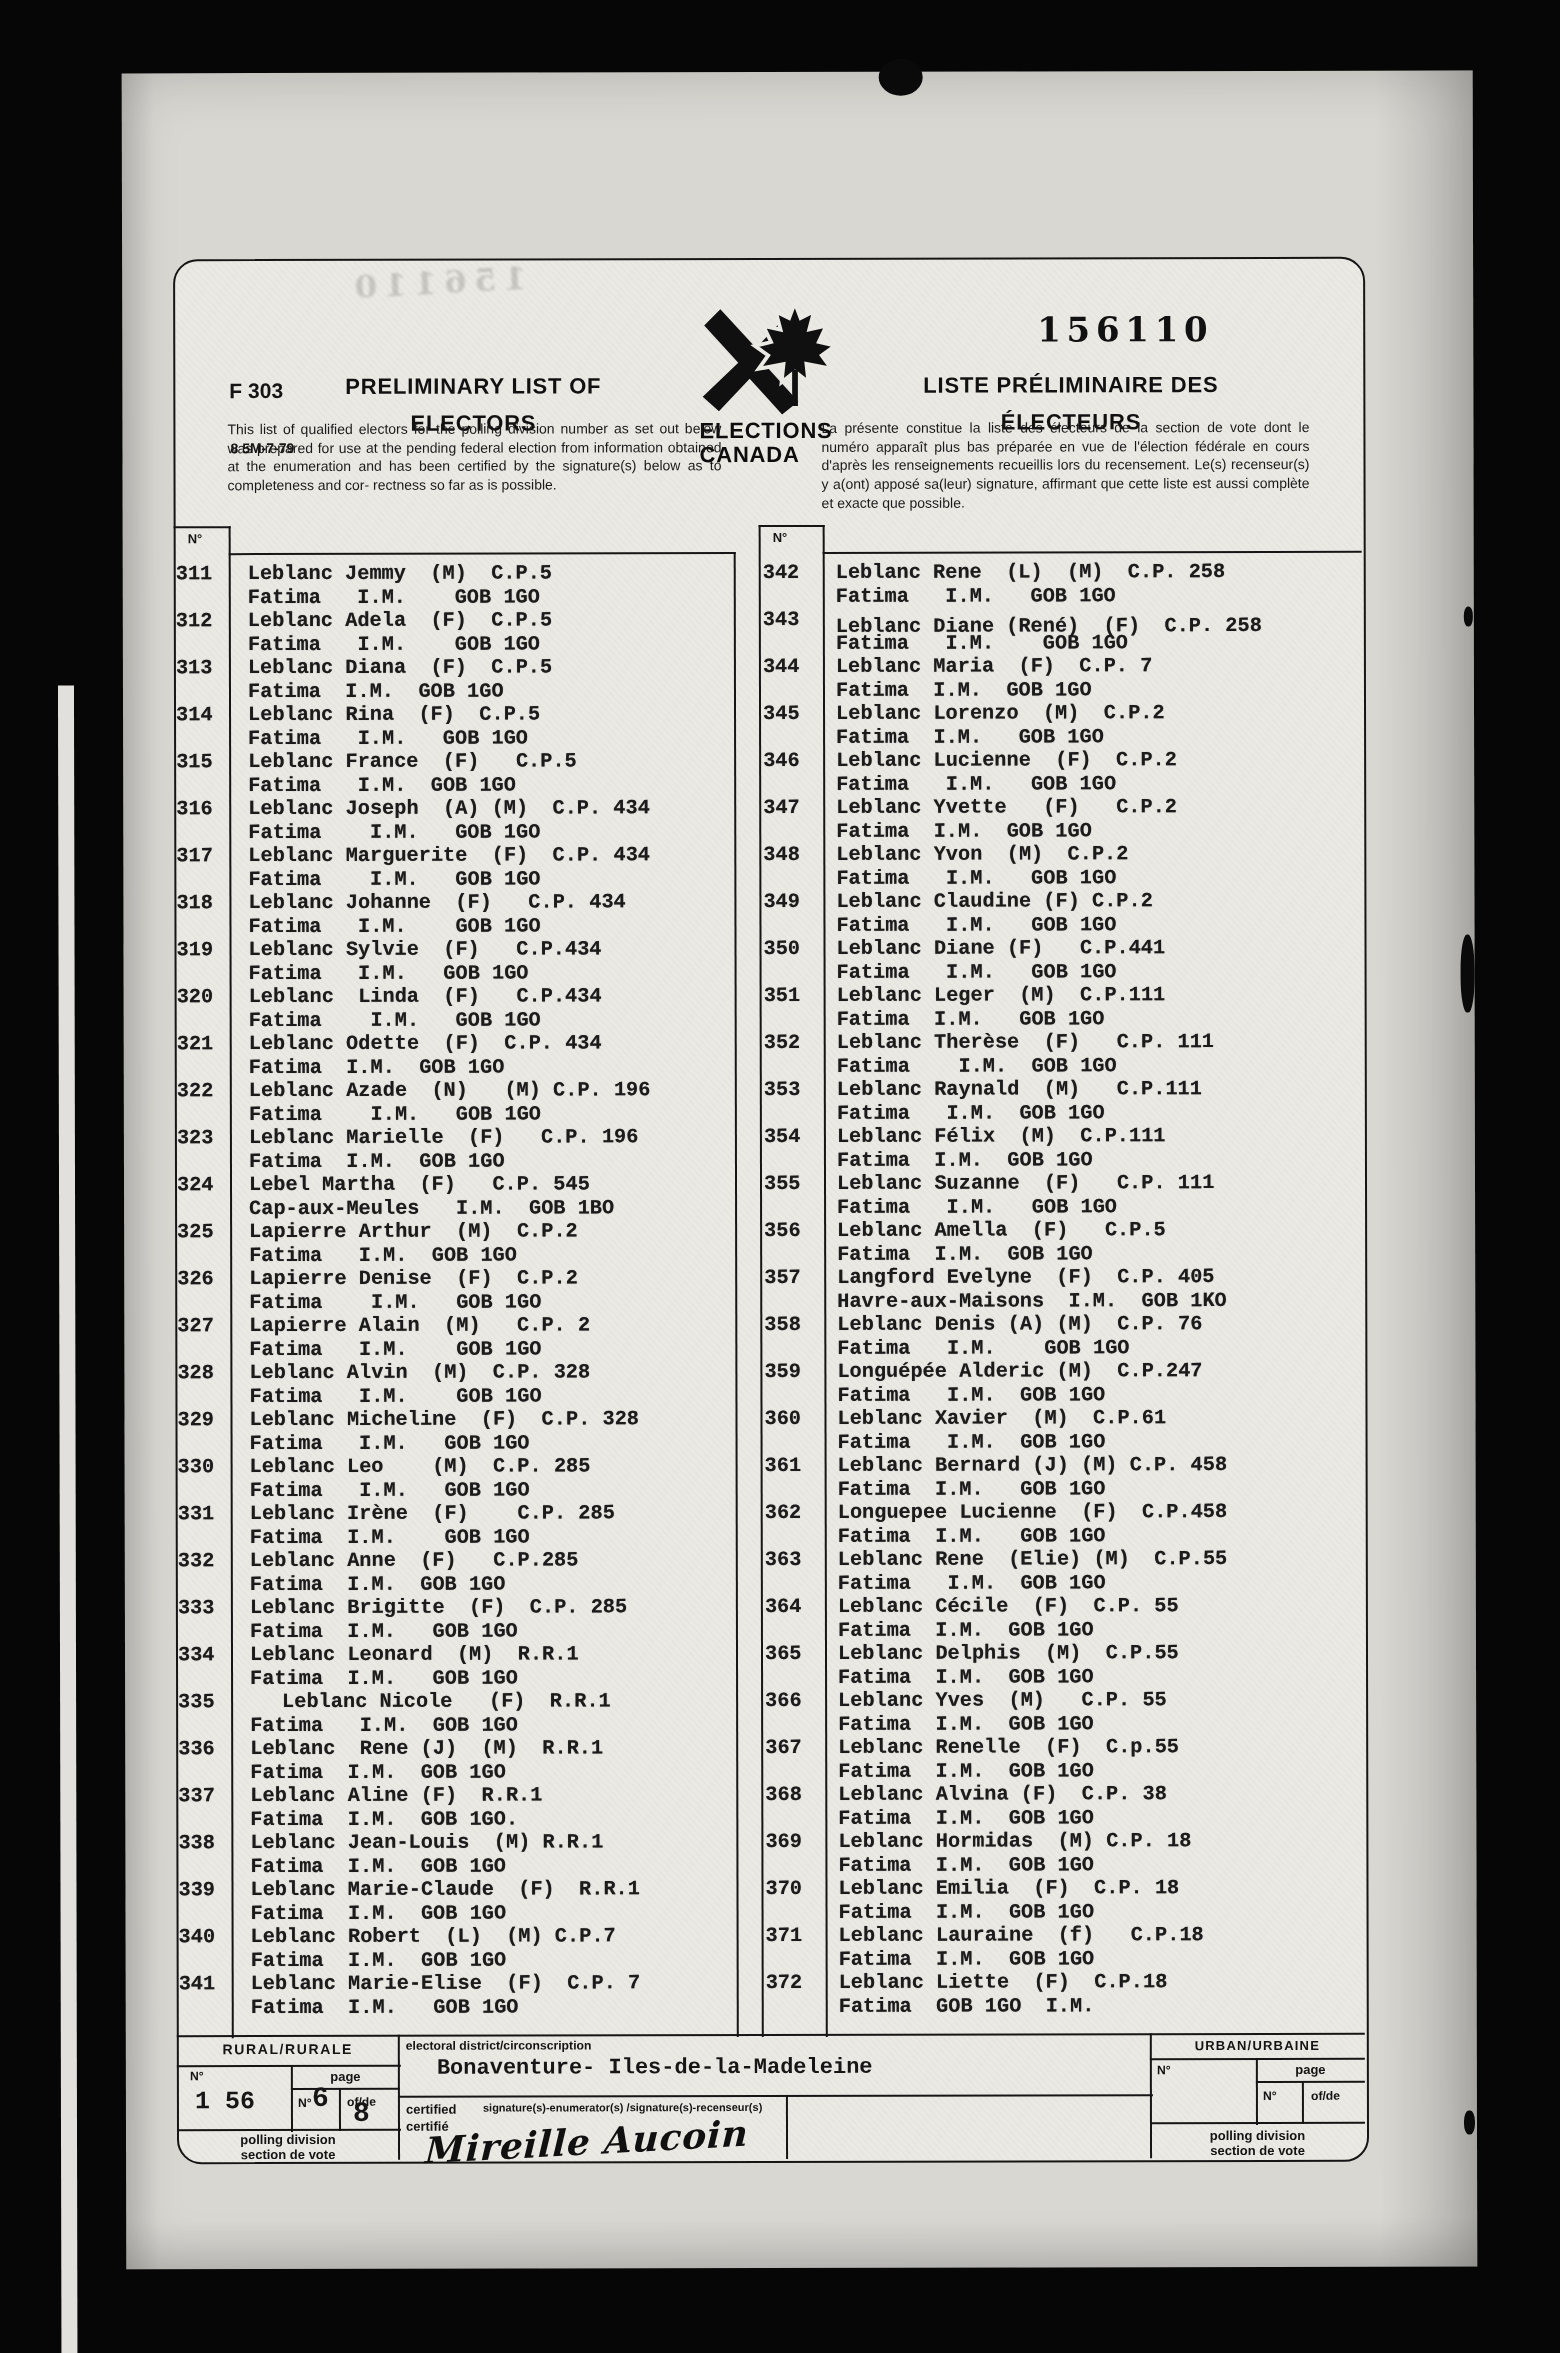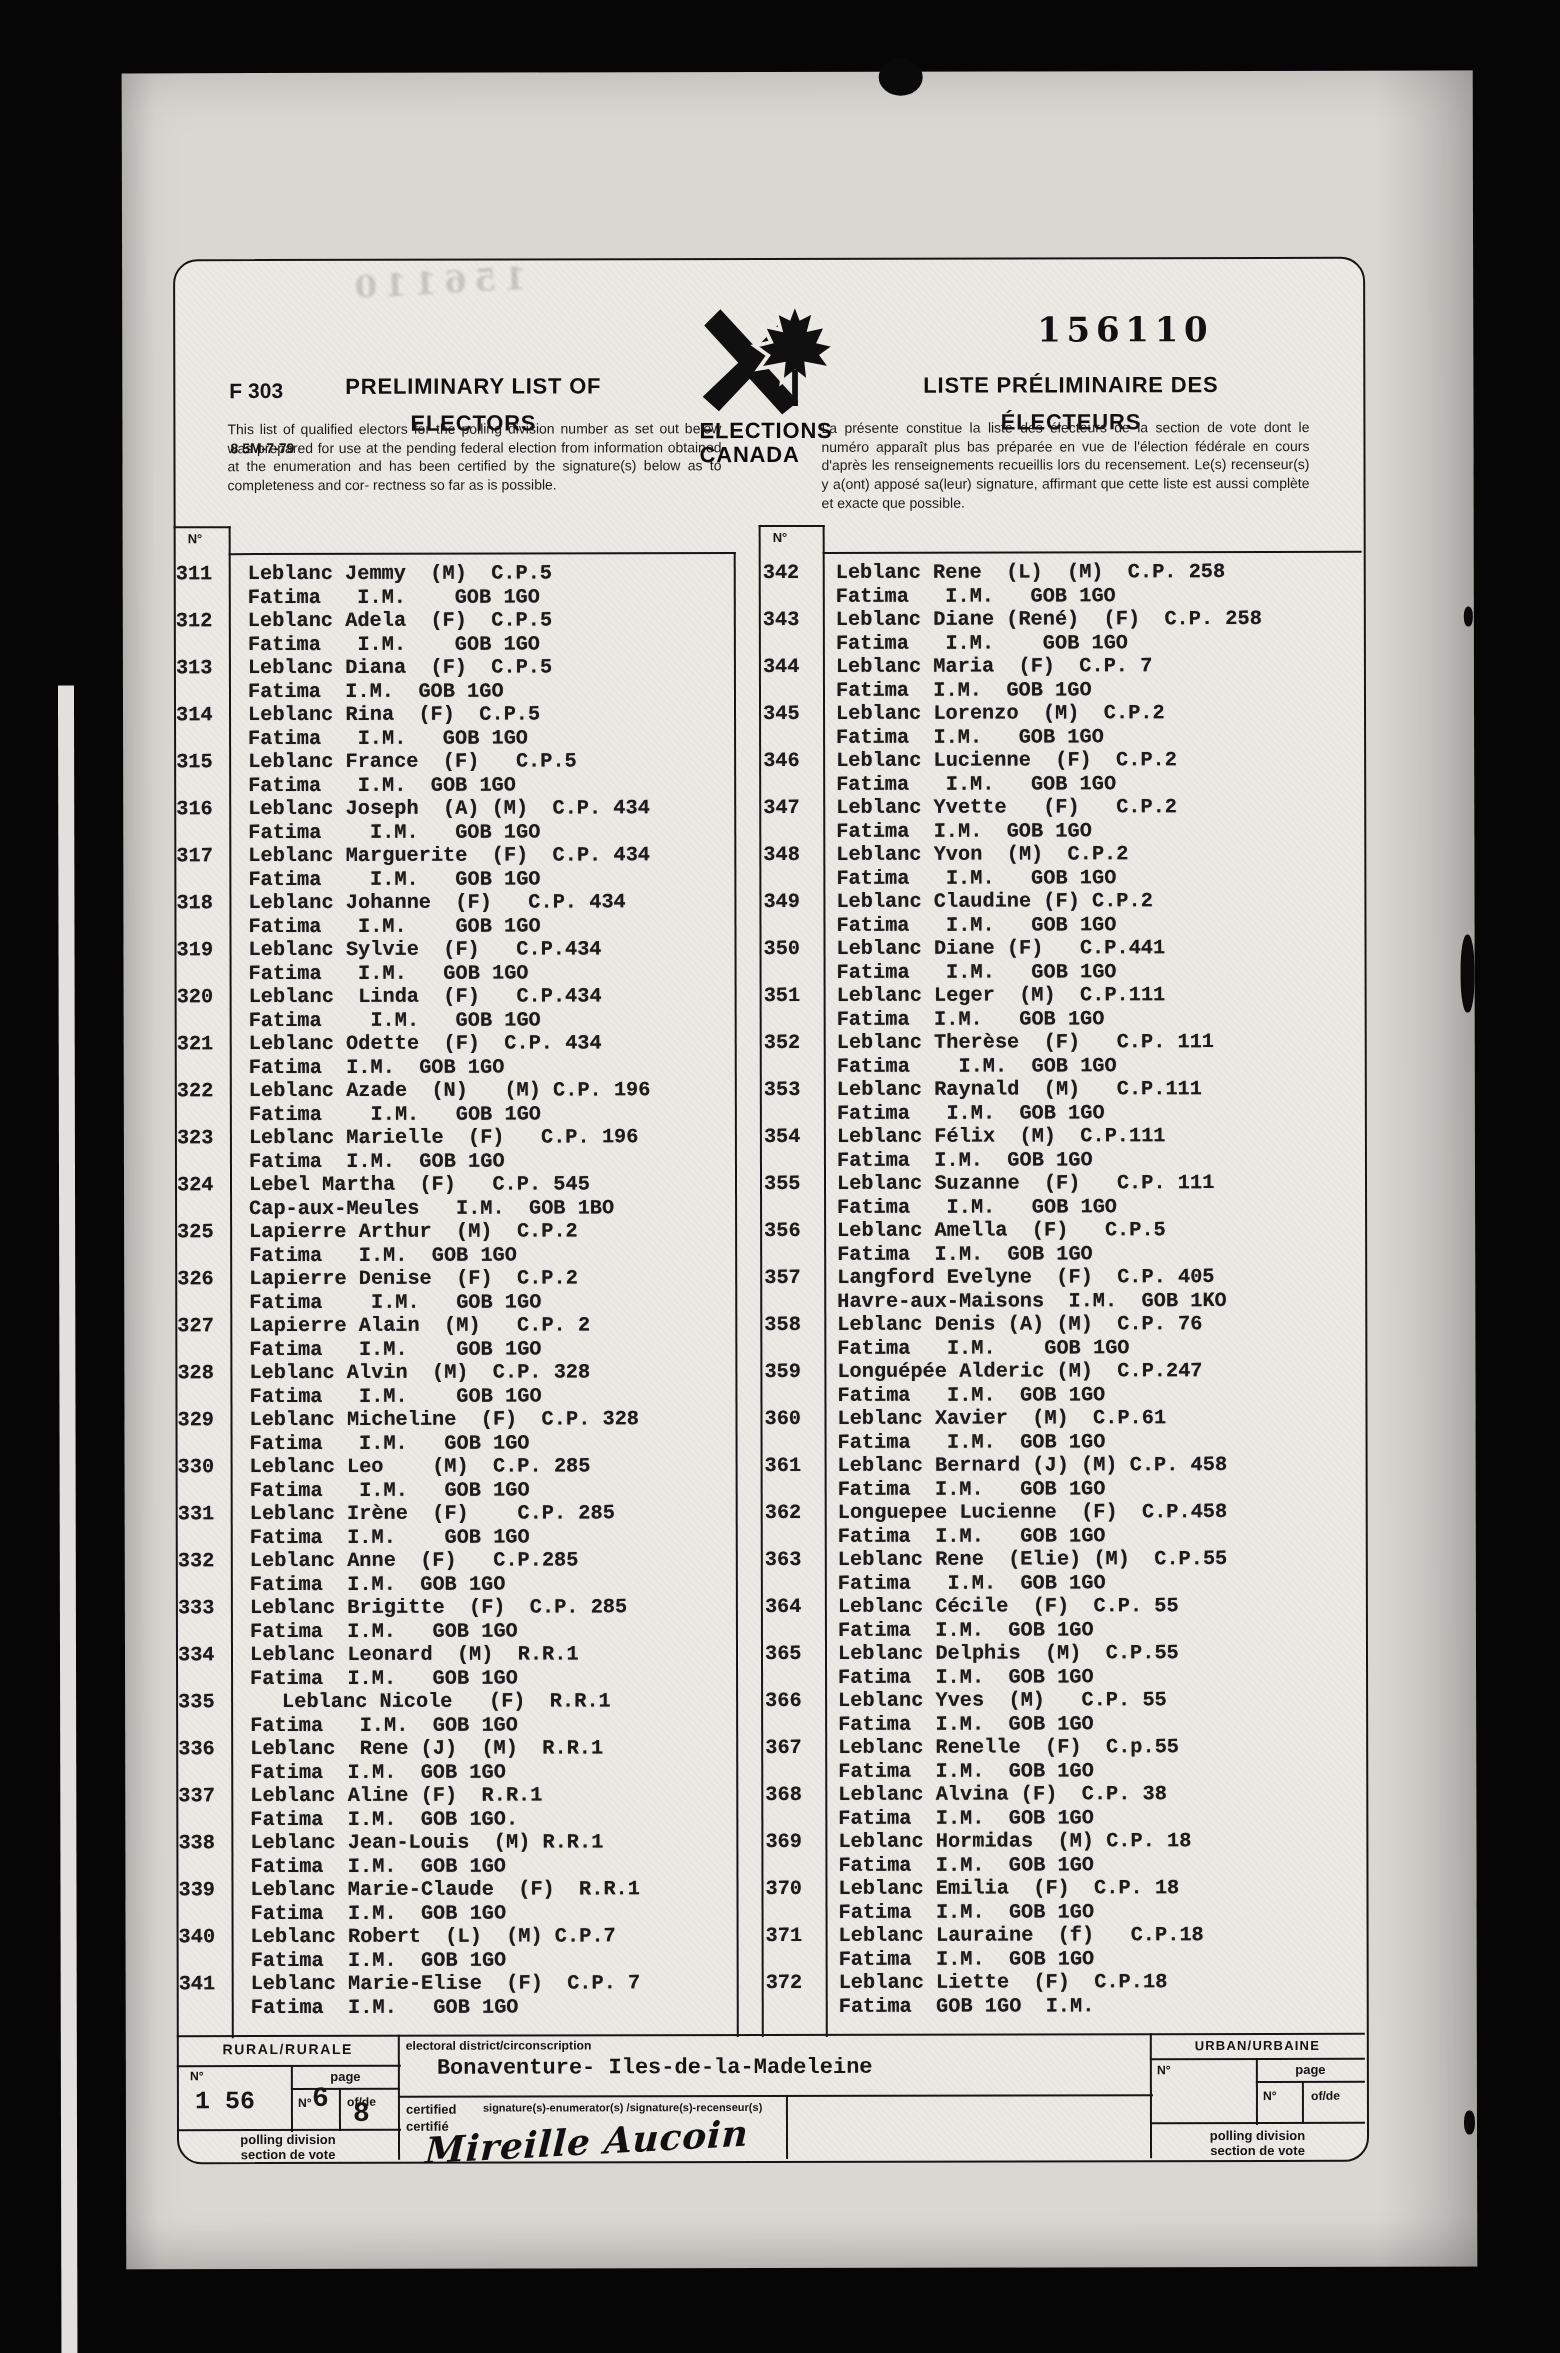--- a/index.html
+++ b/index.html
@@ -258,21 +258,21 @@
         </div>
       </div>
     <div class="rows" id="col-right-rows" style="left:764px;top:561px;width:599px;">
         <div class="row">
           <span class="mono no">342</span>
           <span class="mono l1" style="left: 73px;">Leblanc Rene  (L)  (M)  C.P. 258</span>
           <span class="mono l2" style="left: 73px;">Fatima   I.M.   GOB 1GO</span>
         </div>
         <div class="row">
           <span class="mono no">343</span>
-          <span class="mono l1" style="left: 73px;">Leblanc Diane (René)  (F)  C.P. 258</span>
+          <span class="mono l1" style="left: 73px; margin-top: 7px;">Leblanc Diane (René)  (F)  C.P. 258</span>
           <span class="mono l2" style="left: 73px;">Fatima   I.M.    GOB 1GO</span>
         </div>
         <div class="row">
           <span class="mono no">344</span>
           <span class="mono l1" style="left: 73px;">Leblanc Maria  (F)  C.P. 7</span>
           <span class="mono l2" style="left: 73px;">Fatima  I.M.  GOB 1GO</span>
         </div>
         <div class="row">
           <span class="mono no">345</span>
           <span class="mono l1" style="left: 73px;">Leblanc Lorenzo  (M)  C.P.2</span>

